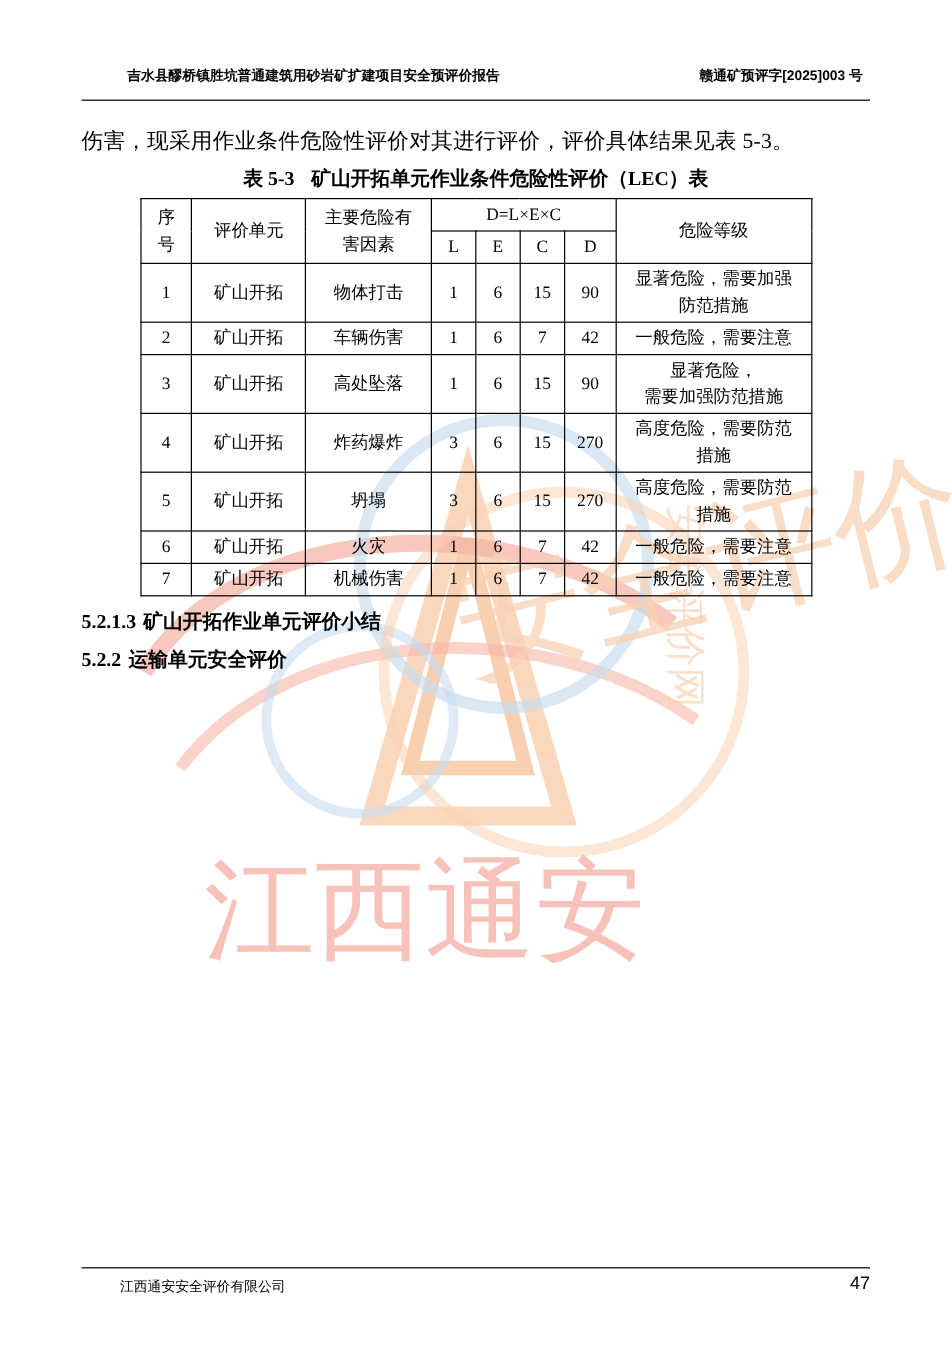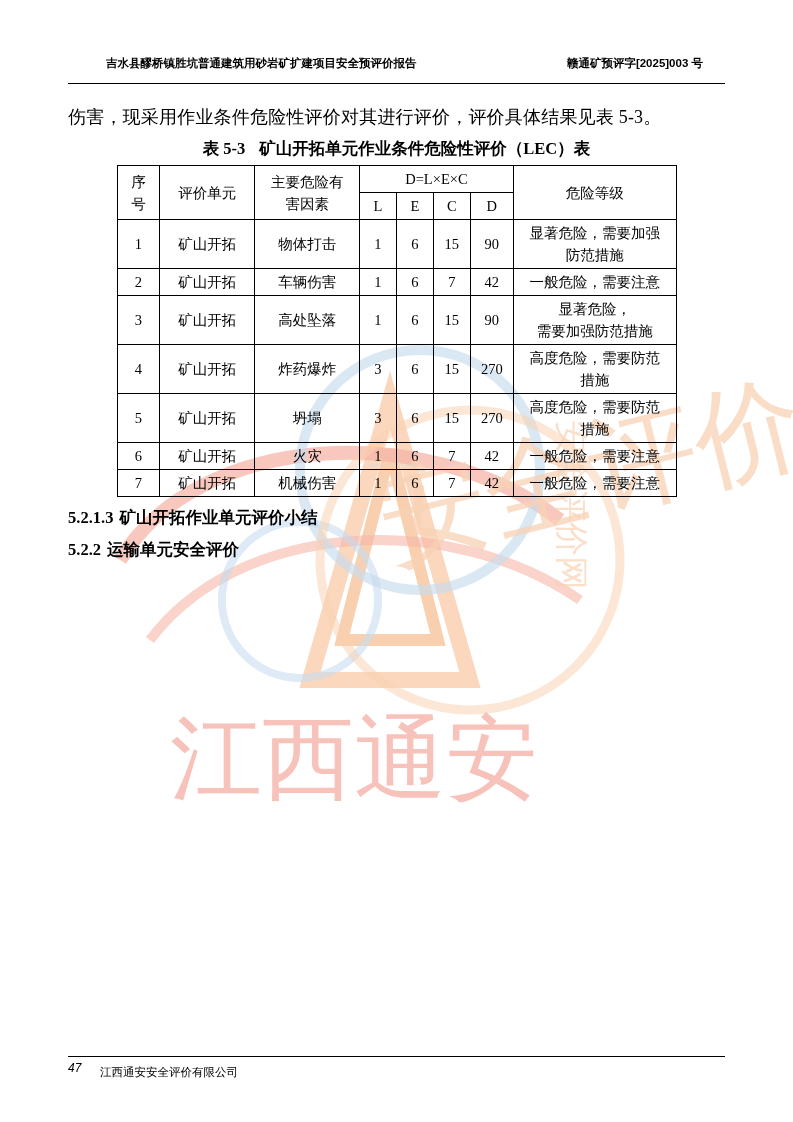--- a/index.html
+++ b/index.html
@@ -40,21 +40,21 @@
     align-items: flex-end;
     font-size: 11.5px;
     font-family: "Liberation Sans", sans-serif;
     font-weight: bold;
     padding-bottom: 12px;
     border-bottom: 1.2px solid #000;
     margin-bottom: 18px;
     z-index: 10;
   }
   .header .left { margin-left: 38px; }
-  .header .right { margin-right: 22px; }
+  .header .right { margin-right: 6px; }
 
   
   .para {
     font-size: 18px;
     line-height: 30px;
     text-align: justify;
     letter-spacing: 0.2px;
     position: relative;
     z-index: 10;
   }
@@ -116,24 +116,23 @@
     font-size: 11.5px;
     font-family: "Liberation Sans", sans-serif;
     display: flex;
     align-items: center;
     z-index: 10;
   }
   .footer .company { margin-left: 32px; }
   .footer .pageno {
     position: absolute;
     left: 0; right: 0;
-    text-align: left;
-    font-size: 12px;
+    text-align: right;
+    font-size: 15px;
     top: 4px;
-    font-style: italic;
   }
 </style>
 </head>
 <body>
 
 <div class="page">
 
   <svg class="watermark" viewBox="0 0 793 1122">
     <g opacity="0.5">
 

